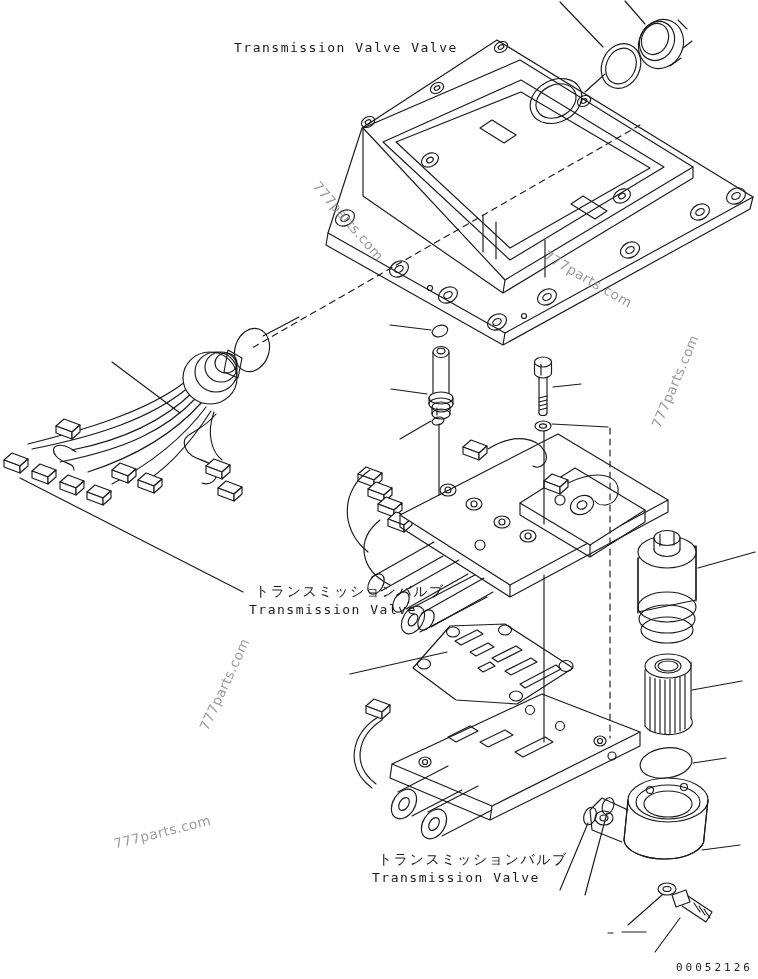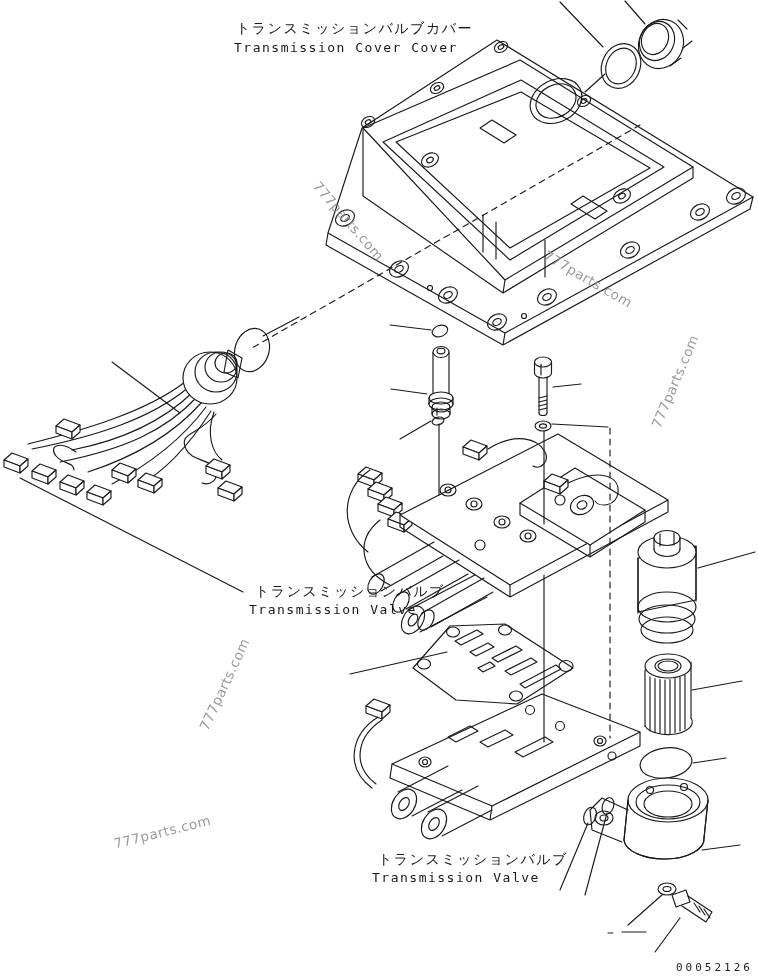--- a/index.html
+++ b/index.html
@@ -344,22 +344,21 @@
       <path d="M692,690 L742,681"></path>
       <path d="M693,763 L726,758"></path>
       <path d="M702,850 L740,845"></path>
       <path d="M662,895 L628,925"></path>
       <path d="M680,918 L655,952"></path>
 
       <path d="M608,933 L613,933 M622,932 L646,932"></path>
     </g>
   </svg>
 
-  <div class="lbl lbl-jp" style="left:236px;top:20px;">トランスミッションバルブカバー</div>
-  <div class="lbl lbl-en" style="left:234px;top:40px;">Transmission Cover Cover</div>
+  <div class="lbl lbl-en" style="left:234px;top:40px;">Transmission Valve Valve</div>
 
   <div class="lbl lbl-jp" style="left:255px;top:583px;">トランスミッションバルブ</div>
   <div class="lbl lbl-en" style="left:249px;top:602px;">Transmission Valve</div>
 
   <div class="lbl lbl-jp" style="left:378px;top:851px;">トランスミッションバルブ</div>
   <div class="lbl lbl-en" style="left:372px;top:870px;">Transmission Valve</div>
 
   <div class="wm" style="left:322px;top:178px;transform:rotate(49deg);">777parts.com</div>
   <div class="wm" style="left:549px;top:247px;transform:rotate(30deg);">777parts.com</div>
   <div class="wm" style="left:648px;top:424px;transform:rotate(-67deg);">777parts.com</div>

